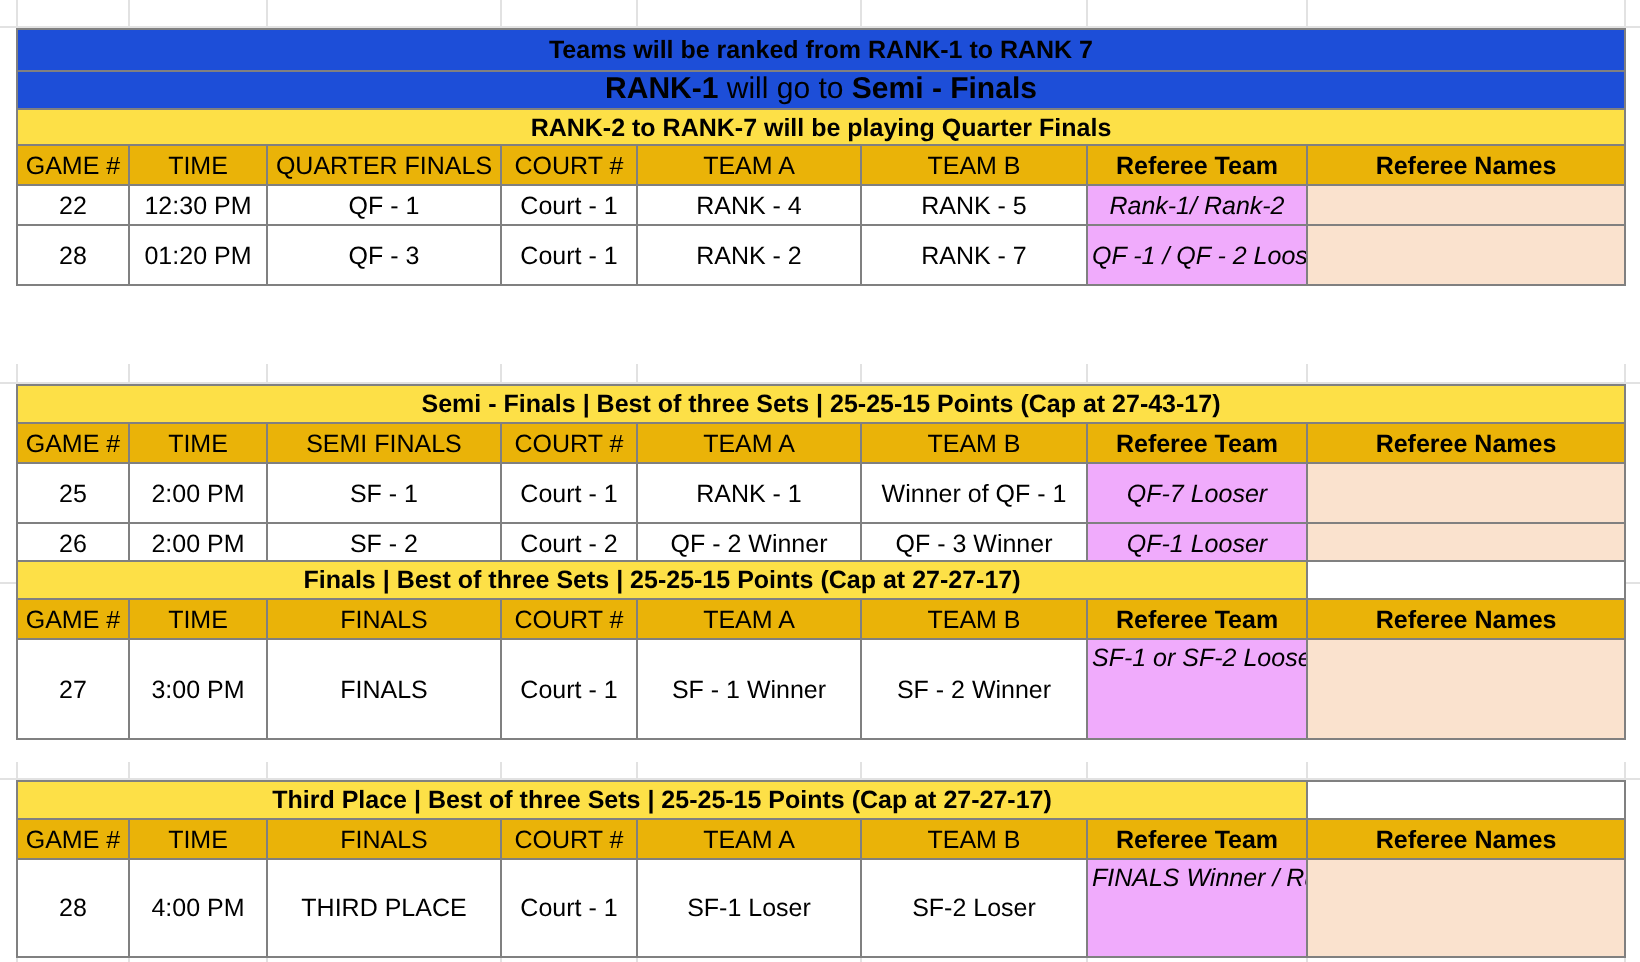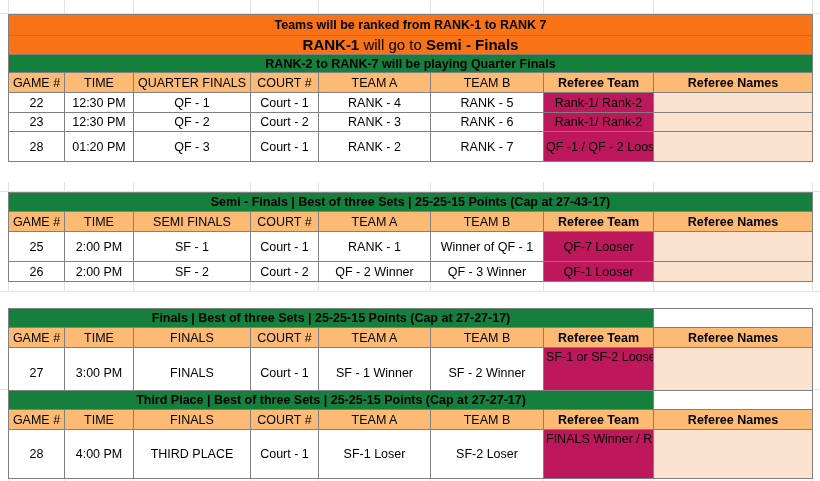--- a/index.html
+++ b/index.html
@@ -32,50 +32,51 @@
     text-align:center;
     font-size:12.5px;
     line-height:1.12;
     color:#000000;
     overflow:hidden;
     white-space:nowrap;
   }
 
   
   td.banner-blue{
-    background:#f97316;
+    background:#1d4ed8;
     border:1px solid #1a1a1a;
     font-weight:bold;
     font-size:14.5px;
   }
   td.banner-blue.sub{font-size:15px;}
   td.banner-yellow{
-    background:#15803d;
+    background:#fde047;
     border:1px solid #1a1a1a;
     font-weight:bold;
     font-size:12.5px;
   }
   td.blank-white{
     background:#ffffff;
     border:1px solid #ffffff;
     border-bottom:1px solid #808080;
   }
   td.colhead{
-    background:#fdba74;
+    background:#eab308;
     border:1px solid #808080;
     font-size:12.5px;
     color:#231f20;
   }
   td.colhead.bold{font-weight:bold;}
   td.refteam{
-    background:#be185d;
+    background:#f0abfc;
     text-align:left;
     white-space:normal;
     font-size:12.5px;
     padding-left:3px;
+    font-style:italic;
   }
   td.refnames{
     background:#fae2ce;
   }
   td.data{background:#ffffff;}
   td.wrap{white-space:normal;}
   .nb{font-weight:normal;}
 </style>
 </head>
 <body>
@@ -185,30 +186,20 @@
       <tr style="height:20px;">
         <td class="data">22</td>
         <td class="data">12:30 PM</td>
         <td class="data">QF - 1</td>
         <td class="data">Court - 1</td>
         <td class="data">RANK - 4</td>
         <td class="data">RANK - 5</td>
         <td class="refteam">Rank-1/ Rank-2</td>
         <td class="refnames"></td>
       </tr>
-      <tr style="height:19px;">
-        <td class="data">23</td>
-        <td class="data">12:30 PM</td>
-        <td class="data">QF - 2</td>
-        <td class="data">Court - 2</td>
-        <td class="data">RANK - 3</td>
-        <td class="data">RANK - 6</td>
-        <td class="refteam">Rank-1/ Rank-2</td>
-        <td class="refnames"></td>
-      </tr>
       <tr style="height:30px;">
         <td class="data">28</td>
         <td class="data">01:20 PM</td>
         <td class="data">QF - 3</td>
         <td class="data">Court - 1</td>
         <td class="data">RANK - 2</td>
         <td class="data">RANK - 7</td>
         <td class="refteam">QF -1 / QF - 2 Looser</td>
         <td class="refnames"></td>
       </tr>
@@ -256,21 +247,21 @@
         <td class="data">SF - 2</td>
         <td class="data">Court - 2</td>
         <td class="data">QF - 2 Winner</td>
         <td class="data">QF - 3 Winner</td>
         <td class="refteam">QF-1 Looser</td>
         <td class="refnames"></td>
       </tr>
     </tbody>
   </table>
 
-  <table class="block" style="left:8px;top:308px;width:804px;padding-left:16px;">
+  <table class="block" style="left:8px;top:280px;width:804px;padding-left:16px;">
     <colgroup>
       <col style="width:56px;">
         <col style="width:69px;">
         <col style="width:117px;">
       <col style="width:68px;">
         <col style="width:112px;">
         <col style="width:113px;">
       <col style="width:110px;">
         <col style="width:159px;">
     </colgroup>

